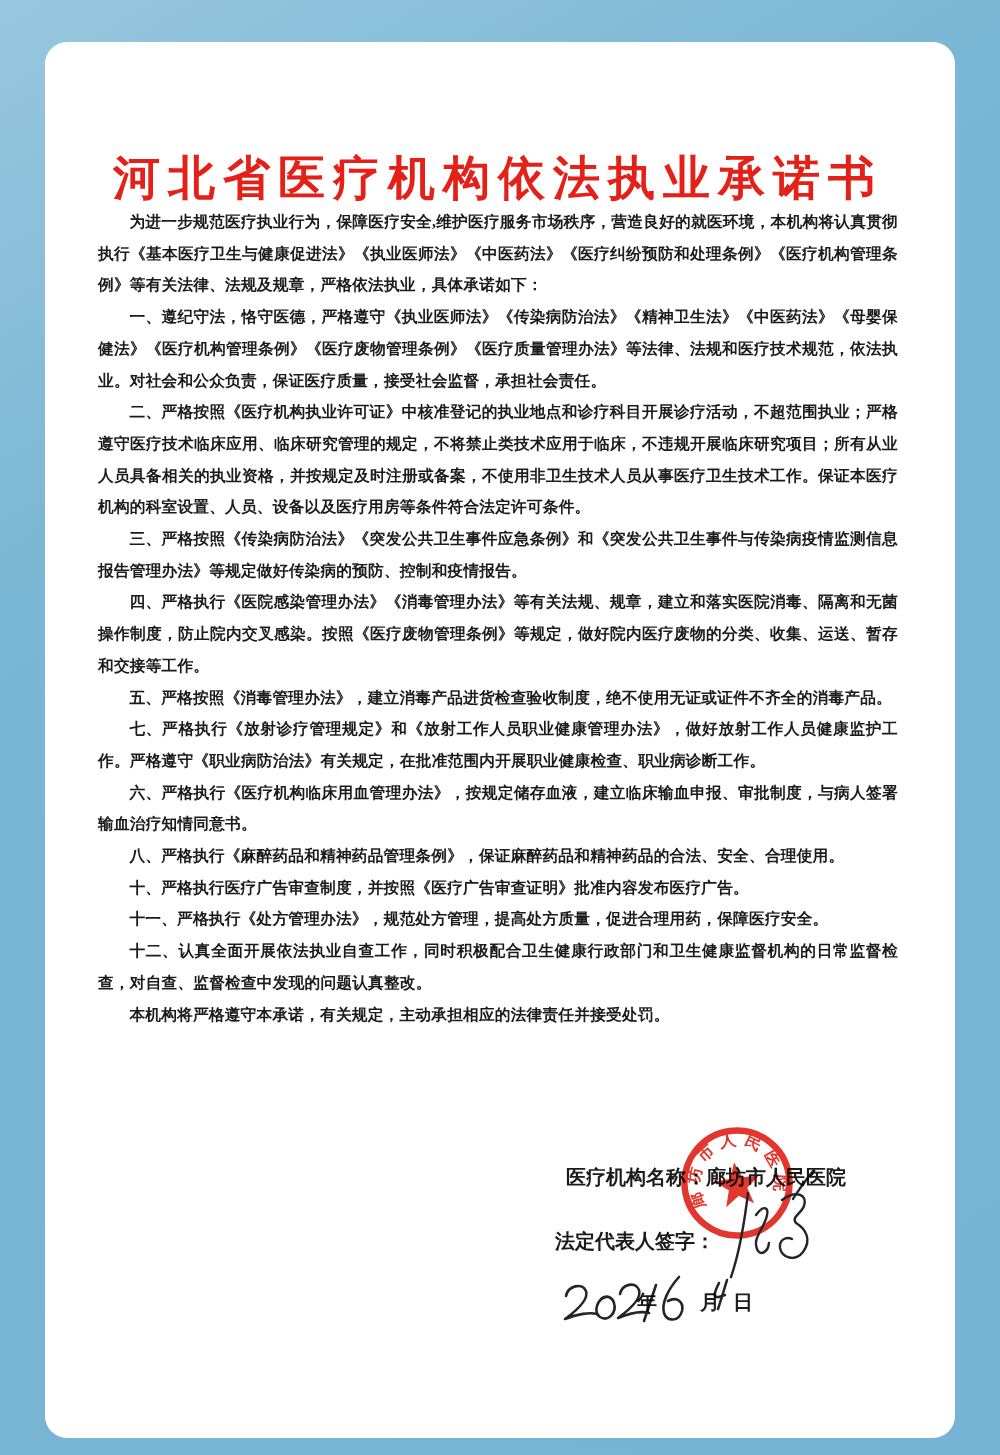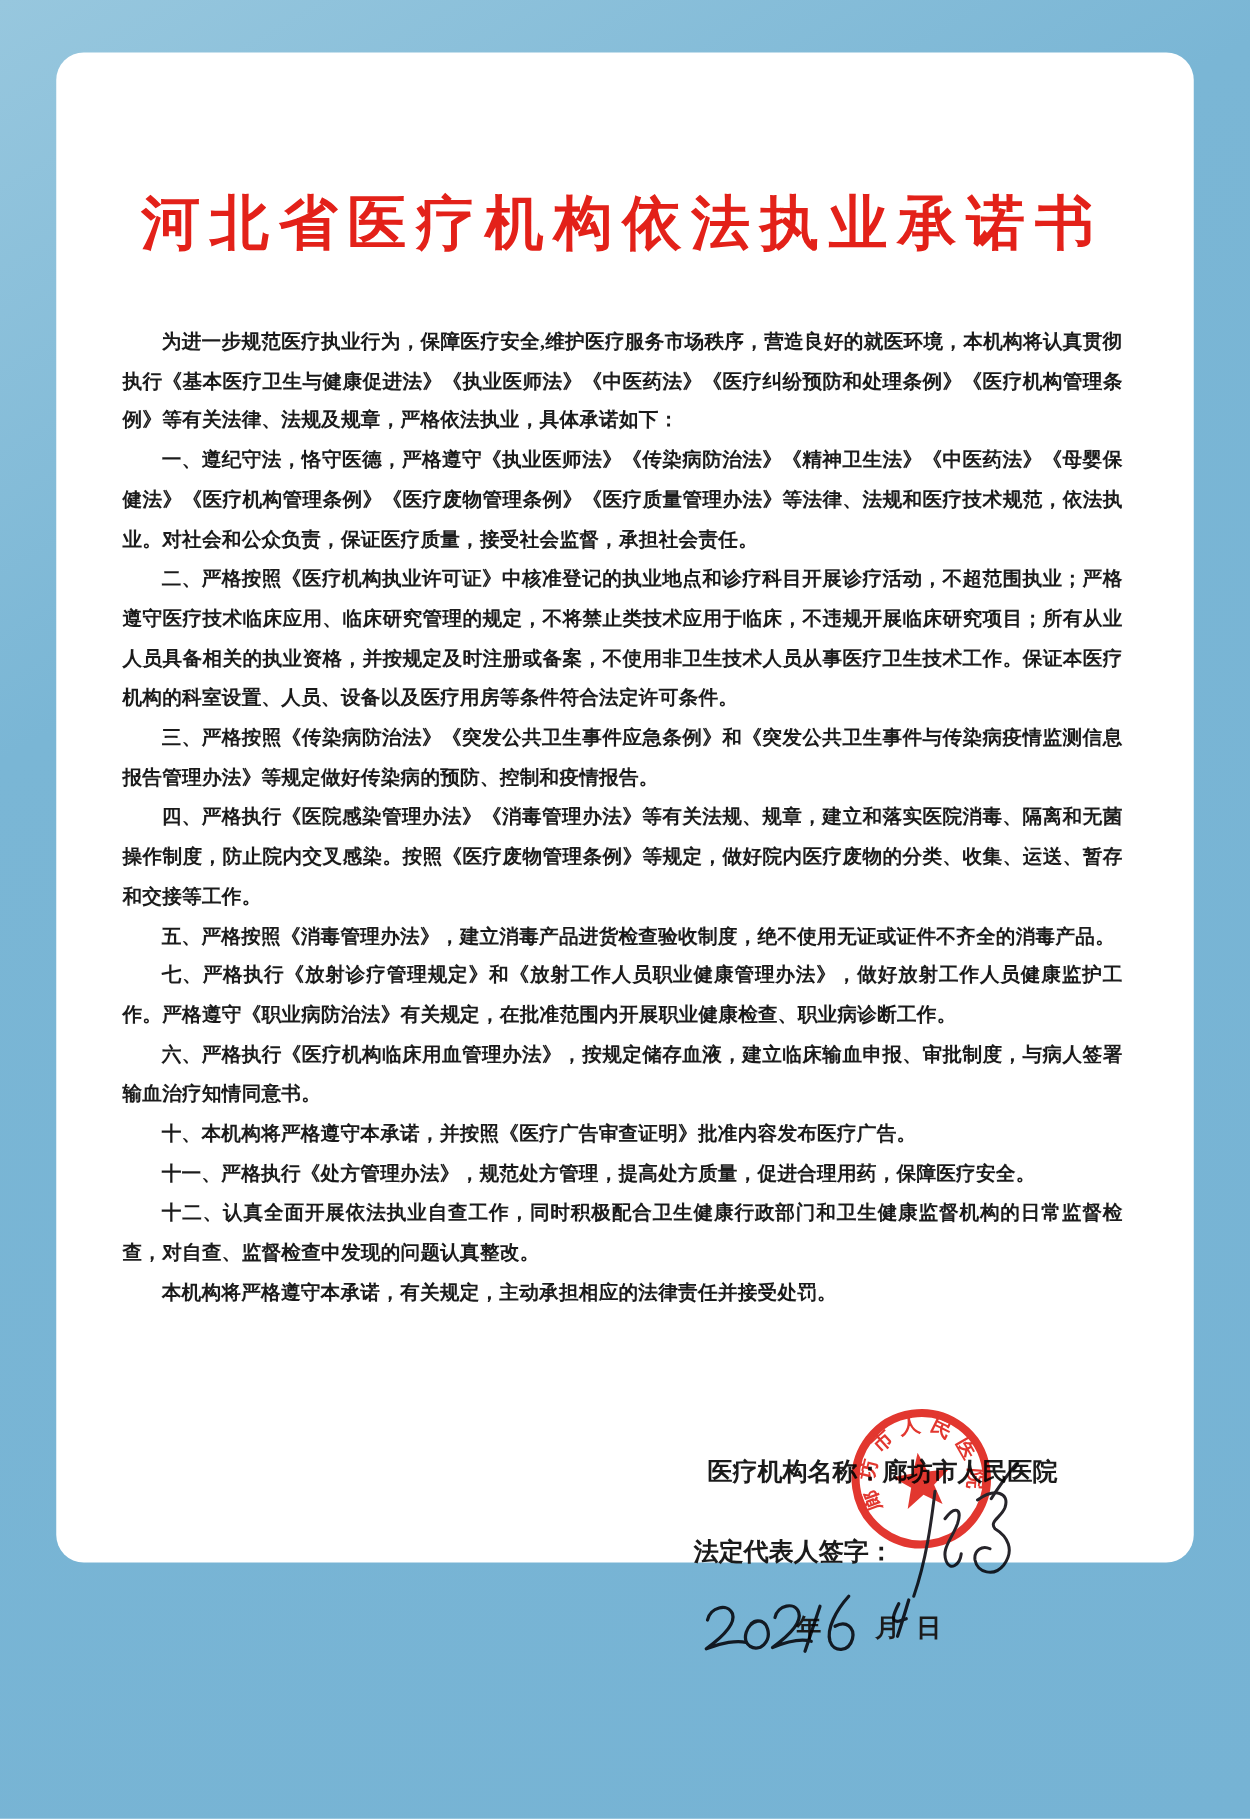--- a/index.html
+++ b/index.html
@@ -3,37 +3,37 @@
 <meta charset="utf-8">
 <style>
   html,body{margin:0;padding:0;}
   body{
     width:1000px;height:1455px;
     background:linear-gradient(150deg,#97c7de 0%,#7ab6d5 30%,#76b3d4 100%);
     font-family:"Liberation Serif",serif;
     position:relative;overflow:hidden;
   }
   .page{
-    position:absolute;left:45px;top:42px;width:910px;height:1208px;
+    position:absolute;left:45px;top:42px;width:910px;height:1396px;
     background:#ffffff;border-radius:22px;
     box-sizing:border-box;
     padding:108px 57px 0 53px;
   }
   .doc-title{
     margin:0;
     font-family:"Liberation Sans",sans-serif;
     font-weight:bold;
     font-size:47px;
     line-height:56px;
     letter-spacing:8px;
     color:#e32119;
     text-align:center;
     white-space:nowrap;
   }
-  .body-text{margin-top:52px;}
+  .body-text{}
   .para{
     margin:0;
     font-size:15.7px;
     line-height:31.7px;
     font-weight:bold;
     color:#1b1b1b;
     text-align:justify;
     text-justify:inter-ideograph;
     text-indent:2em;
     letter-spacing:0.2px;
@@ -79,21 +79,22 @@
 
   <div class="body-text">
     <p class="para">为进一步规范医疗执业行为，保障医疗安全,维护医疗服务市场秩序，营造良好的就医环境，本机构将认真贯彻执行《基本医疗卫生与健康促进法》《执业医师法》《中医药法》《医疗纠纷预防和处理条例》《医疗机构管理条例》等有关法律、法规及规章，严格依法执业，具体承诺如下：</p>
     <p class="para">一、遵纪守法，恪守医德，严格遵守《执业医师法》《传染病防治法》《精神卫生法》《中医药法》《母婴保健法》《医疗机构管理条例》《医疗废物管理条例》《医疗质量管理办法》等法律、法规和医疗技术规范，依法执业。对社会和公众负责，保证医疗质量，接受社会监督，承担社会责任。</p>
     <p class="para">二、严格按照《医疗机构执业许可证》中核准登记的执业地点和诊疗科目开展诊疗活动，不超范围执业；严格遵守医疗技术临床应用、临床研究管理的规定，不将禁止类技术应用于临床，不违规开展临床研究项目；所有从业人员具备相关的执业资格，并按规定及时注册或备案，不使用非卫生技术人员从事医疗卫生技术工作。保证本医疗机构的科室设置、人员、设备以及医疗用房等条件符合法定许可条件。</p>
     <p class="para">三、严格按照《传染病防治法》《突发公共卫生事件应急条例》和《突发公共卫生事件与传染病疫情监测信息报告管理办法》等规定做好传染病的预防、控制和疫情报告。</p>
     <p class="para">四、严格执行《医院感染管理办法》《消毒管理办法》等有关法规、规章，建立和落实医院消毒、隔离和无菌操作制度，防止院内交叉感染。按照《医疗废物管理条例》等规定，做好院内医疗废物的分类、收集、运送、暂存和交接等工作。</p>
     <p class="para">五、严格按照《消毒管理办法》，建立消毒产品进货检查验收制度，绝不使用无证或证件不齐全的消毒产品。</p>
     <p class="para">七、严格执行《放射诊疗管理规定》和《放射工作人员职业健康管理办法》，做好放射工作人员健康监护工作。严格遵守《职业病防治法》有关规定，在批准范围内开展职业健康检查、职业病诊断工作。</p>
     <p class="para">六、严格执行《医疗机构临床用血管理办法》，按规定储存血液，建立临床输血申报、审批制度，与病人签署输血治疗知情同意书。</p>
-    <p class="para">十、本机构将严格遵守本承诺，并按照《医疗广告审查证明》批准内容发布医疗广告。</p>
+    <p class="para">八、严格执行《麻醉药品和精神药品管理条例》，保证麻醉药品和精神药品的合法、安全、合理使用。</p>
+    <p class="para">十、严格执行医疗广告审查制度，并按照《医疗广告审查证明》批准内容发布医疗广告。</p>
     <p class="para">十一、严格执行《处方管理办法》，规范处方管理，提高处方质量，促进合理用药，保障医疗安全。</p>
     <p class="para">十二、认真全面开展依法执业自查工作，同时积极配合卫生健康行政部门和卫生健康监督机构的日常监督检查，对自查、监督检查中发现的问题认真整改。</p>
     <p class="para">本机构将严格遵守本承诺，有关规定，主动承担相应的法律责任并接受处罚。</p>
   </div>
 
   <div class="footer-line org-line">
     <span>医疗机构名称：</span><span>廊坊市人民医院</span>
   </div>
   <div class="footer-line sign-line">
     <span>法定代表人签字：</span>

